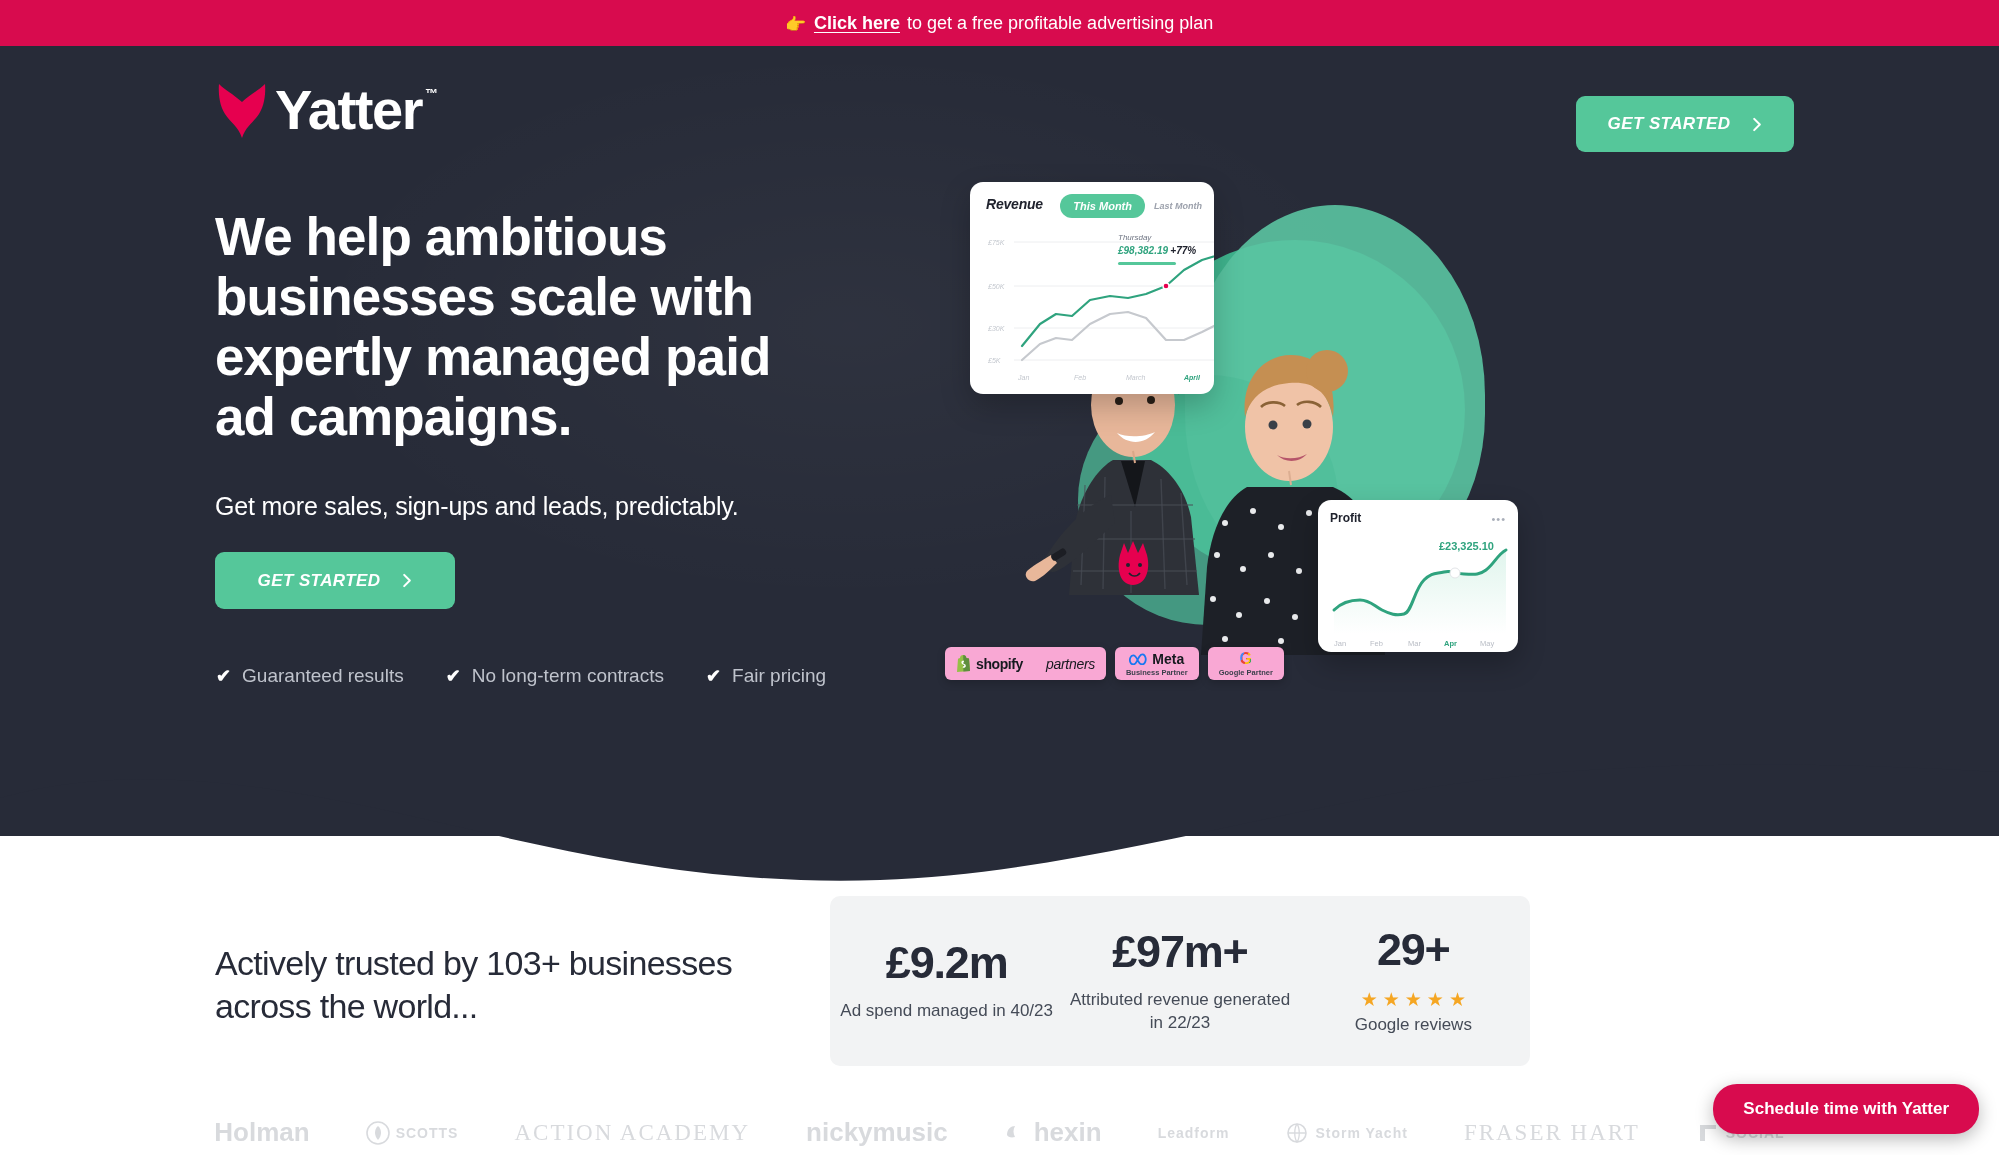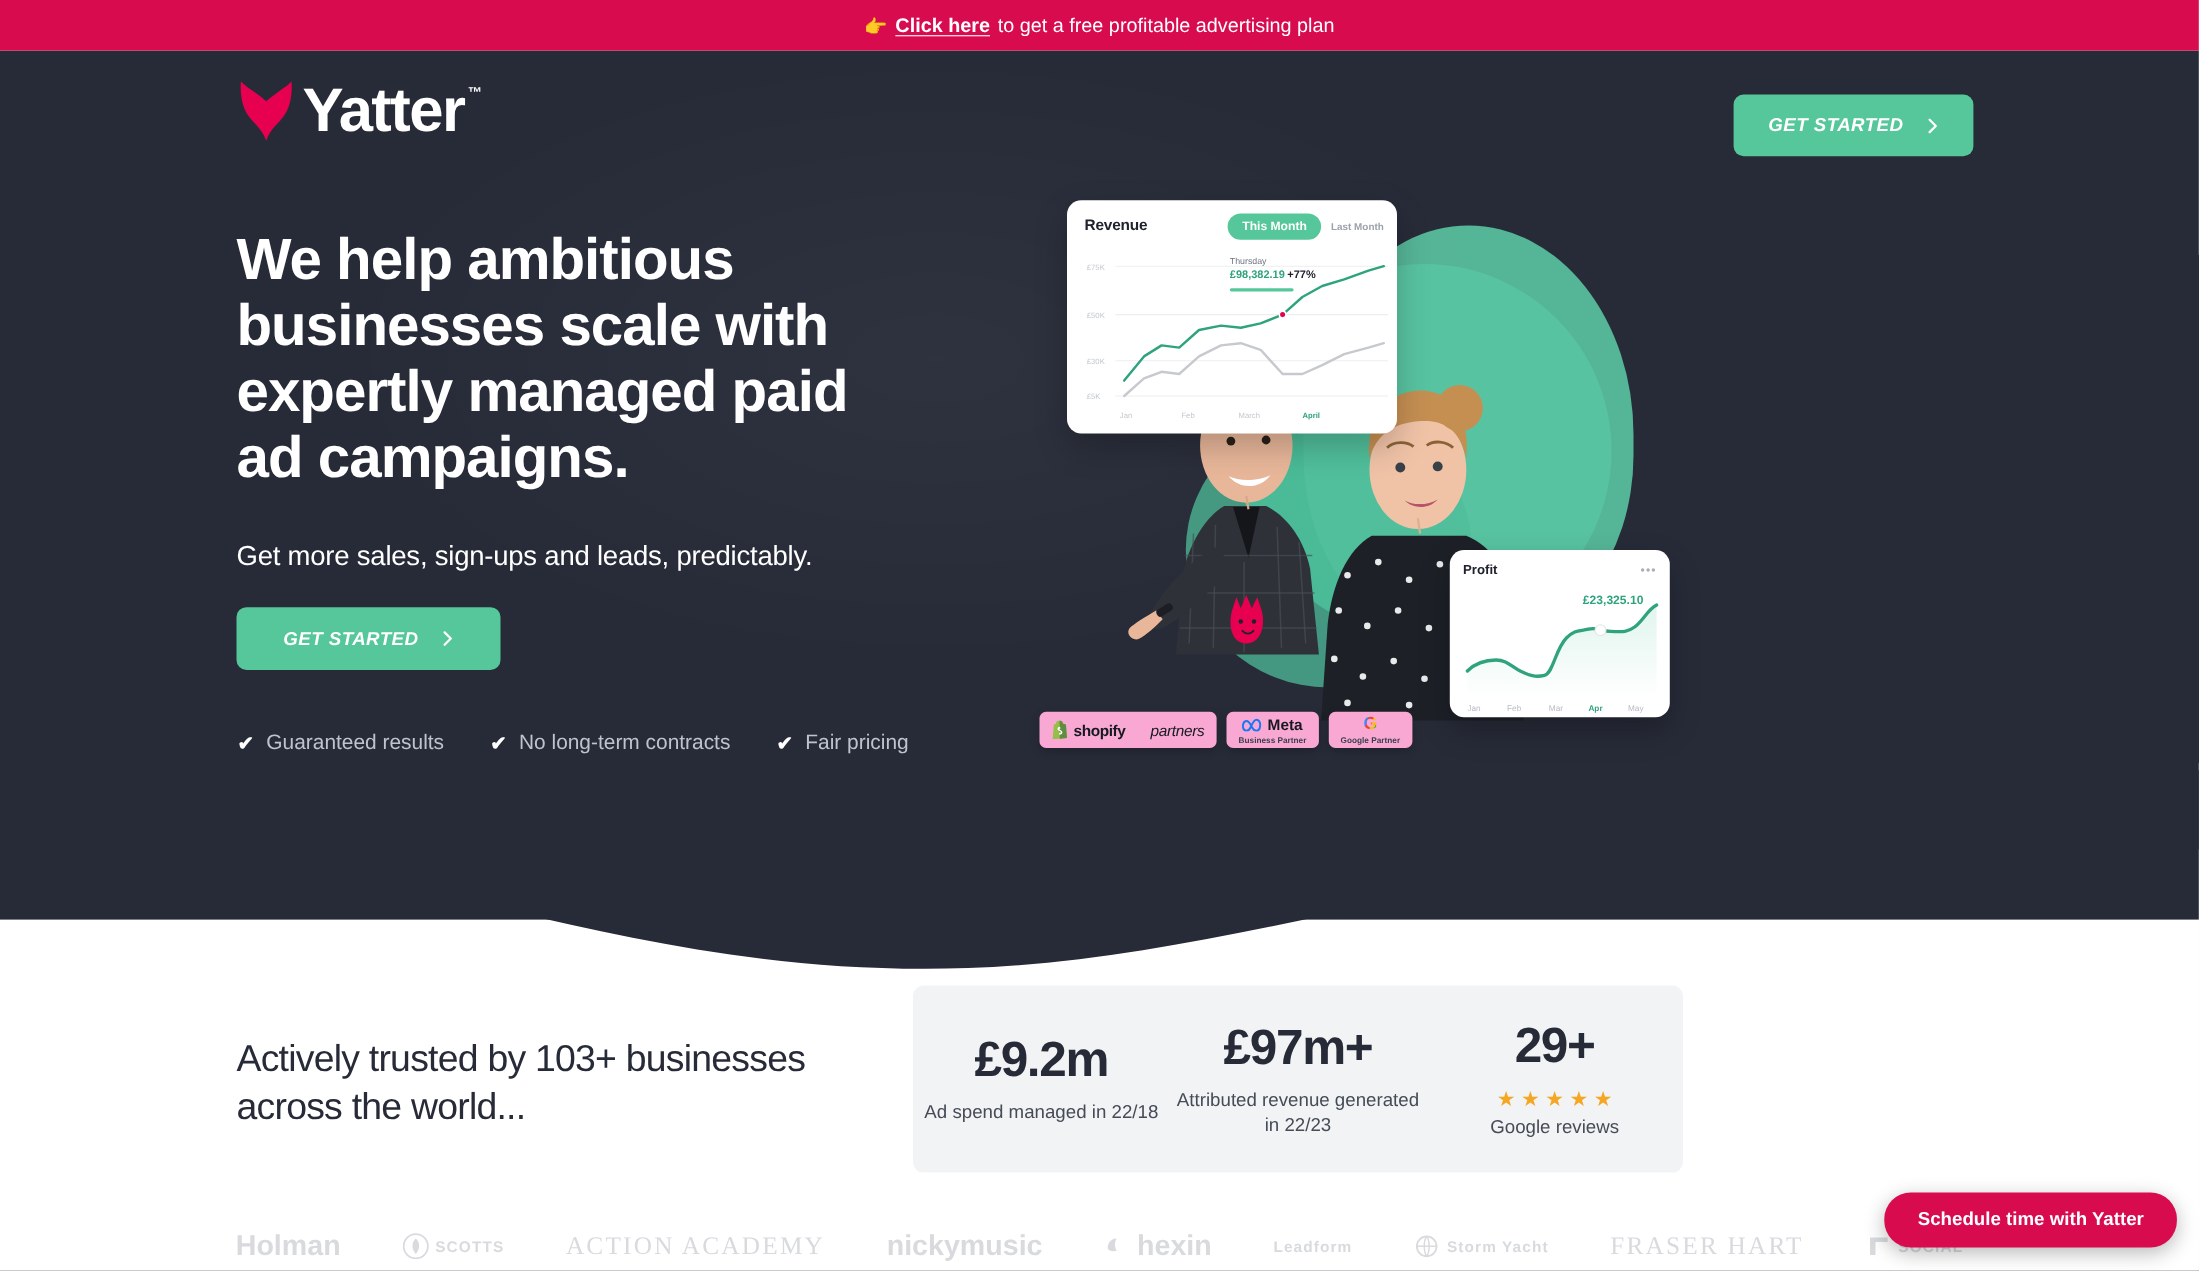--- a/index.html
+++ b/index.html
@@ -35,21 +35,21 @@
   .hero-glow {
     position: absolute; top: 0; left: 300px;
     width: 1100px; height: 560px;
     background: radial-gradient(closest-side, rgba(255,255,255,0.035), rgba(255,255,255,0));
     pointer-events: none;
   }
   .wave { position: absolute; left: 0; top: 700px; width: 1999px; height: 190px; z-index: 2; }
 
   
   .header {
-    position: absolute; top: 48px; left: 0;
+    position: absolute; top: 58px; left: 0;
     width: 1999px; height: 110px;
     z-index: 20;
     display: flex; align-items: center;
   }
   .logo { position: absolute; left: 215px; top: 22px; display: flex; align-items: flex-start; }
   .logo-mark { width: 54px; height: 60px; margin-right: 6px; }
   .logo-word {
     color: #ffffff; font-size: 56px; font-weight: 800; letter-spacing: -1.4px;
     line-height: 60px;
   }
@@ -117,24 +117,24 @@
   }
   .blob-c {
     position: absolute; left: 148px; top: 215px;
     width: 260px; height: 250px; border-radius: 50%;
     background: #4FBD99; opacity: 0.75;
   }
 
   
   .card-revenue {
     position: absolute; left: 40px; top: 22px;
-    width: 300px; height: 212px;
+    width: 244px; height: 212px;
     background: #ffffff; border-radius: 13px;
     box-shadow: 0 12px 30px rgba(0,0,0,0.22);
-    overflow: hidden; padding: 14px 14px 18px 16px;
+    overflow: hidden; padding: 14px 14px 18px 16px; font-style: italic;
   }
   .card-title { color: #20232E; font-size: 14px; font-weight: 800; letter-spacing: -0.2px; }
   .pill-group { position: absolute; right: 12px; top: 12px; display: flex; align-items: center; gap: 9px; }
   .pill-on {
     background: #55C79A; color: #ffffff; font-size: 11px; font-weight: 700;
     padding: 6px 13px; border-radius: 20px; cursor: pointer;
   }
   .pill-off { color: #9CA1AC; font-size: 9px; font-weight: 600; cursor: pointer; }
   .rev-chart { position: absolute; left: 0; top: 46px; width: 300px; height: 160px; }
   .tip {
@@ -450,21 +450,21 @@
         <span class="badge-sub">Google Partner</span>
       </div>
     </div>
   </div>
 
   <h2 class="trust-h2">Actively trusted by 103+ businesses across the world...</h2>
 
   <div class="stats">
     <div class="stat">
       <div class="stat-value">£9.2m</div>
-      <div class="stat-label">Ad spend managed in 22/18</div>
+      <div class="stat-label">Ad spend managed in 40/23</div>
     </div>
     <div class="stat">
       <div class="stat-value">£97m+</div>
       <div class="stat-label">Attributed revenue generated in 22/23</div>
     </div>
     <div class="stat">
       <div class="stat-value">29+</div>
       <div class="stars">
         <span class="star">★</span>
         <span class="star">★</span>

